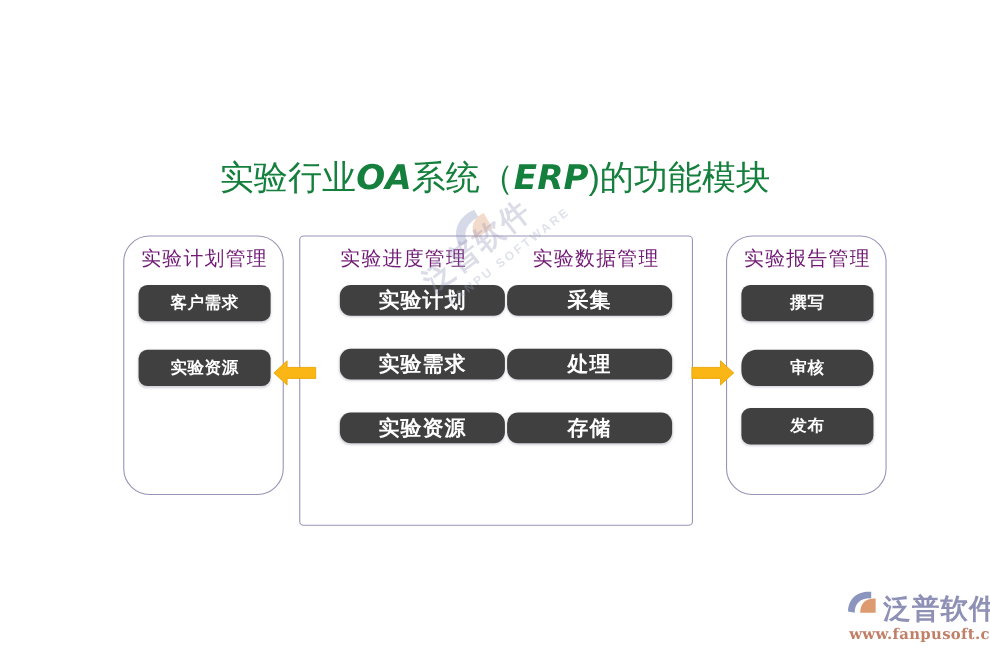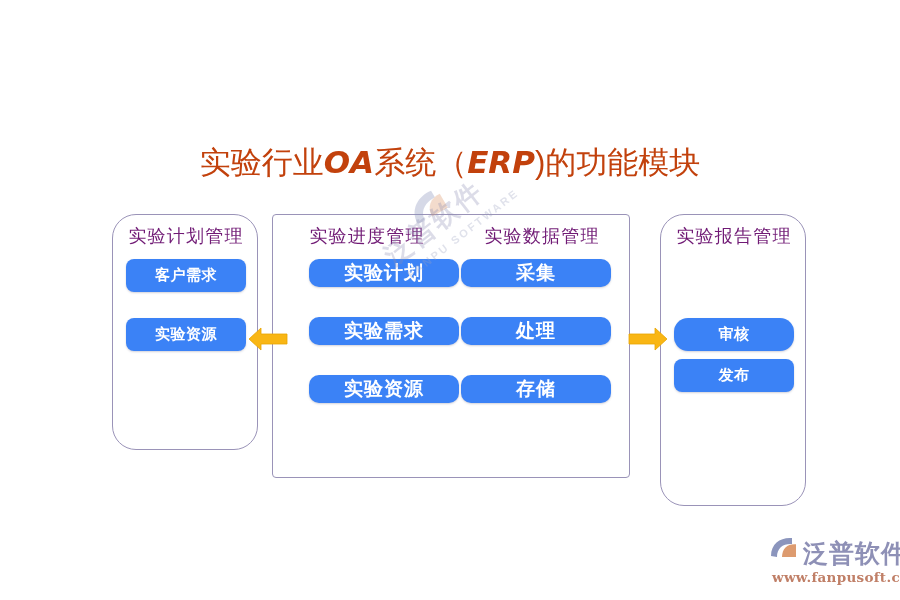--- a/index.html
+++ b/index.html
@@ -24,21 +24,21 @@
 
   
   .page-title {
     position: absolute;
     left: 0;
     top: 142px;
     width: 900px;
     text-align: center;
     font-size: 31px;
     line-height: 40px;
-    color: #c2410c;
+    color: #15803d;
     letter-spacing: 0px;
     font-weight: 400;
     white-space: nowrap;
   }
   .page-title .lat {
     font-style: italic;
     font-weight: 700;
     font-family: "DejaVu Sans", sans-serif;
   }
 
@@ -49,21 +49,21 @@
     border: 1.6px solid #9a93b8;
     border-radius: 26px;
     background: transparent;
   }
   .panel-side {
     width: 146px;
     border-radius: 24px;
   }
   #panel-plan   { left: 112px; top: 214px; height: 236px; }
   #panel-center { left: 272px; top: 214px; width: 358px; height: 264px; border-radius: 4px; }
-  #panel-report { left: 660px; top: 214px; height: 292px; }
+  #panel-report { left: 660px; top: 214px; height: 236px; }
 
   .panel-heading {
     position: absolute;
     top: 9px;
     font-size: 18px;
     line-height: 24px;
     color: #701a75;
     text-align: center;
     white-space: nowrap;
     letter-spacing: 1.2px;
@@ -71,21 +71,21 @@
   }
   .panel-side .panel-heading { left: 0; width: 146px; }
 
   #heading-progress { left: 10px;  width: 168px; }
   #heading-data     { left: 186px; width: 166px; }
 
   
   .module-box {
     position: absolute;
     box-sizing: border-box;
-    background: #3b82f6;
+    background: #404040;
     border-radius: 8px;
     color: #ffffff;
     display: flex;
     align-items: center;
     justify-content: center;
     text-align: center;
     font-weight: 700;
     white-space: nowrap;
     box-shadow: 0 1px 2px rgba(80,80,110,0.25);
   }
@@ -106,21 +106,21 @@
   
   #panel-plan .box-side { left: 13px; }
   #plan-box-0 { top: 44px; }
   #plan-box-1 { top: 103px; }
   #plan-box-2 { top: 156px; }
 
   
   #panel-report .box-side { left: 13px; }
   #report-box-0 { top: 44px; }
   #report-box-1 { top: 103px; border-radius: 14px; }
-  #report-box-2 { top: 144px; }
+  #report-box-2 { top: 156px; }
 
   
   .col-progress { left: 36px; }
   .col-data     { left: 188px; }
   .row-0 { top: 44px; }
   .row-1 { top: 102px; }
   .row-2 { top: 160px; }
 
   
   .arrow {
@@ -229,20 +229,21 @@
     <div class="module-box box-center col-progress row-1">实验需求</div>
     <div class="module-box box-center col-progress row-2">实验资源</div>
 
     <div class="module-box box-center col-data row-0">采集</div>
     <div class="module-box box-center col-data row-1">处理</div>
     <div class="module-box box-center col-data row-2">存储</div>
   </div>
 
   <div class="panel panel-side" id="panel-report">
     <div class="panel-heading">实验报告管理</div>
+    <div class="module-box box-side" id="report-box-0">撰写</div>
     <div class="module-box box-side" id="report-box-1">审核</div>
     <div class="module-box box-side" id="report-box-2">发布</div>
   </div>
 
   <div class="arrow" id="arrow-left">
     <svg width="40" height="30" viewBox="0 0 40 30">
       <polygon points="1,15 13,4 13,10 39,10 39,20 13,20 13,26" fill="#f9b614" stroke="#e8a400" stroke-width="0.8"></polygon>
     </svg>
   </div>
   <div class="arrow" id="arrow-right">

